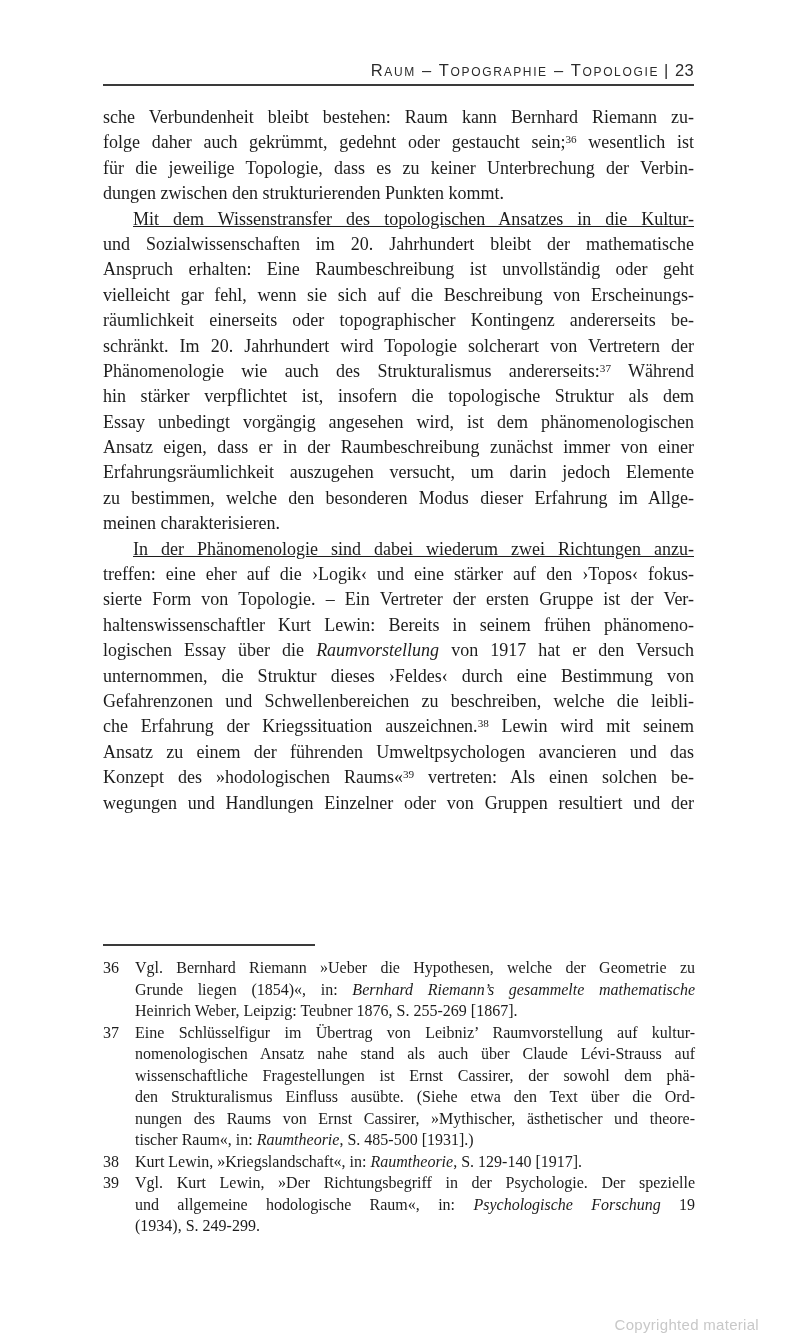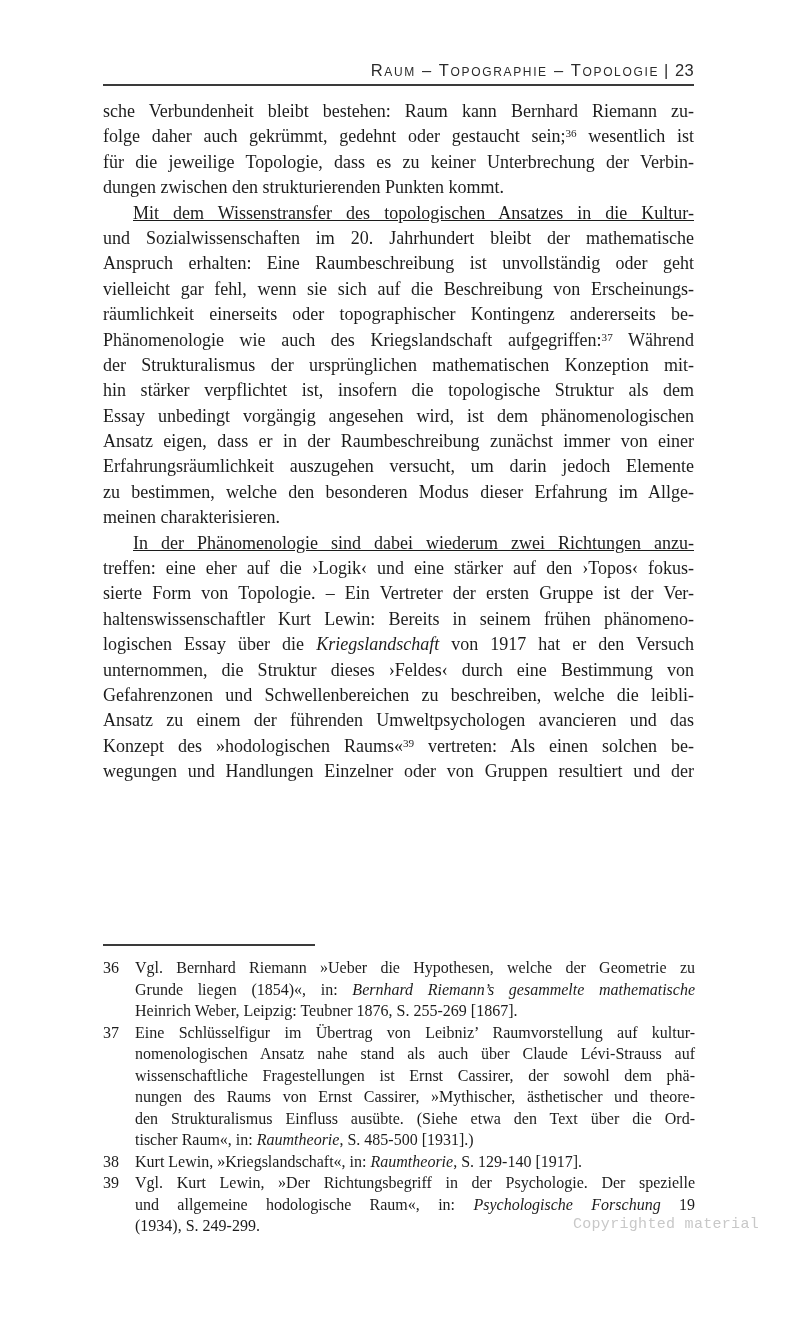--- a/index.html
+++ b/index.html
@@ -30,21 +30,21 @@
     white-space:nowrap;
   }
   .running-head .pgnum{font-variant:normal;letter-spacing:0.02em;}
   .running-head .divider{margin:0 5px;}
   .head-rule{
     position:absolute;left:103px;top:84px;width:591px;height:2px;
     background:var(--rule);
   }
   
   .body-text{
-    position:absolute;left:103px;top:99px;width:591px;
+    position:absolute;left:103px;top:105px;width:591px;
     font-size:18px;line-height:25.4px;
   }
   .ln{
     text-align:justify;
     text-align-last:justify;
     height:25.4px;overflow:visible;
   }
   .ln.f{text-align-last:left;}
   .ln.ind{padding-left:30px;text-decoration:underline;}
   .it{font-style:italic;}
@@ -59,22 +59,22 @@
   }
   .footnotes{
     position:absolute;left:103px;top:957px;width:592px;
     font-size:16px;line-height:21.5px;
   }
   .fn{position:relative;padding-left:32px;}
   .fn-num{position:absolute;left:0;top:0;line-height:21.5px;}
   .footnotes .ln{height:21.5px;}
   
   .watermark{
-    position:absolute;right:13px;top:1216px;
-    font-family:Liberation Mono, monospace;
+    position:absolute;right:13px;top:1316px;
+    font-family:Liberation Sans, sans-serif;
     font-size:15px;letter-spacing:0.02em;
     color:var(--watermark);
     white-space:nowrap;
   }
 </style>
 </head>
 <body>
 
 <div class="page">
 
@@ -90,59 +90,60 @@
         <div class="ln"><span>folge daher auch gekrümmt, gedehnt oder gestaucht sein;</span><sup class="fnref">36</sup><span> wesentlich ist</span></div>
         <div class="ln"><span>für die jeweilige Topologie, dass es zu keiner Unterbrechung der Verbin-</span></div>
         <div class="ln f"><span>dungen zwischen den strukturierenden Punkten kommt.</span></div>
       </div>
       <div>
         <div class="ln ind"><span>Mit dem Wissenstransfer des topologischen Ansatzes in die Kultur-</span></div>
         <div class="ln"><span>und Sozialwissenschaften im 20. Jahrhundert bleibt der mathematische</span></div>
         <div class="ln"><span>Anspruch erhalten: Eine Raumbeschreibung ist unvollständig oder geht</span></div>
         <div class="ln"><span>vielleicht gar fehl, wenn sie sich auf die Beschreibung von Erscheinungs-</span></div>
         <div class="ln"><span>räumlichkeit einerseits oder topographischer Kontingenz andererseits be-</span></div>
-        <div class="ln"><span>Phänomenologie wie auch des Kriegslandschaft aufgegriffen:</span><sup class="fnref">37</sup><span> Während</span></div>
-        <div class="ln"><span>der Strukturalismus der ursprünglichen mathematischen Konzeption mit-</span></div>
+        <div class="ln"><span>schränkt. Im 20. Jahrhundert wird Topologie solcherart von Vertretern der</span></div>
+        <div class="ln"><span>Phänomenologie wie auch des Strukturalismus andererseits:</span><sup class="fnref">37</sup><span> Während</span></div>
         <div class="ln"><span>hin stärker verpflichtet ist, insofern die topologische Struktur als dem</span></div>
         <div class="ln"><span>Essay unbedingt vorgängig angesehen wird, ist dem phänomenologischen</span></div>
         <div class="ln"><span>Ansatz eigen, dass er in der Raumbeschreibung zunächst immer von einer</span></div>
         <div class="ln"><span>Erfahrungsräumlichkeit auszugehen versucht, um darin jedoch Elemente</span></div>
         <div class="ln"><span>zu bestimmen, welche den besonderen Modus dieser Erfahrung im Allge-</span></div>
         <div class="ln f"><span>meinen charakterisieren.</span></div>
       </div>
       <div>
         <div class="ln ind"><span>In der Phänomenologie sind dabei wiederum zwei Richtungen anzu-</span></div>
         <div class="ln"><span>treffen: eine eher auf die ›Logik‹ und eine stärker auf den ›Topos‹ fokus-</span></div>
         <div class="ln"><span>sierte Form von Topologie. – Ein Vertreter der ersten Gruppe ist der Ver-</span></div>
         <div class="ln"><span>haltenswissenschaftler Kurt Lewin: Bereits in seinem frühen phänomeno-</span></div>
-        <div class="ln"><span>logischen Essay über die </span><span class="it">Kriegslandschaft</span><span> von 1917 hat er den Versuch</span></div>
+        <div class="ln"><span>logischen Essay über die </span><span class="it">Raumvorstellung</span><span> von 1917 hat er den Versuch</span></div>
         <div class="ln"><span>unternommen, die Struktur dieses ›Feldes‹ durch eine Bestimmung von</span></div>
         <div class="ln"><span>Gefahrenzonen und Schwellenbereichen zu beschreiben, welche die leibli-</span></div>
+        <div class="ln"><span>che Erfahrung der Kriegssituation auszeichnen.</span><sup class="fnref">38</sup><span> Lewin wird mit seinem</span></div>
         <div class="ln"><span>Ansatz zu einem der führenden Umweltpsychologen avancieren und das</span></div>
         <div class="ln"><span>Konzept des »hodologischen Raums«</span><sup class="fnref">39</sup><span> vertreten: Als einen solchen be-</span></div>
         <div class="ln"><span>wegungen und Handlungen Einzelner oder von Gruppen resultiert und der</span></div>
       </div>
     </div>
 
   <div class="fn-rule"></div>
 
   <div class="footnotes" id="footnotes">
       <div class="fn">
         <span class="fn-num">36</span>
         <div class="ln"><span>Vgl. Bernhard Riemann »Ueber die Hypothesen, welche der Geometrie zu</span></div>
         <div class="ln"><span>Grunde liegen (1854)«, in: </span><span class="it">Bernhard Riemann’s gesammelte mathematische</span></div>
         <div class="ln f"><span>Heinrich Weber, Leipzig: Teubner 1876, S. 255-269 [1867].</span></div>
       </div>
       <div class="fn">
         <span class="fn-num">37</span>
         <div class="ln"><span>Eine Schlüsselfigur im Übertrag von Leibniz’ Raumvorstellung auf kultur-</span></div>
         <div class="ln"><span>nomenologischen Ansatz nahe stand als auch über Claude Lévi-Strauss auf</span></div>
         <div class="ln"><span>wissenschaftliche Fragestellungen ist Ernst Cassirer, der sowohl dem phä-</span></div>
+        <div class="ln"><span>den Strukturalismus Einfluss ausübte. (Siehe etwa den Text über die Ord-</span></div>
         <div class="ln"><span>nungen des Raums von Ernst Cassirer, »Mythischer, ästhetischer und theore-</span></div>
-        <div class="ln"><span>den Strukturalismus Einfluss ausübte. (Siehe etwa den Text über die Ord-</span></div>
         <div class="ln f"><span>tischer Raum«, in: </span><span class="it">Raumtheorie</span><span>, S. 485-500 [1931].)</span></div>
       </div>
       <div class="fn">
         <span class="fn-num">38</span>
         <div class="ln f"><span>Kurt Lewin, »Kriegslandschaft«, in: </span><span class="it">Raumtheorie</span><span>, S. 129-140 [1917].</span></div>
       </div>
       <div class="fn">
         <span class="fn-num">39</span>
         <div class="ln"><span>Vgl. Kurt Lewin, »Der Richtungsbegriff in der Psychologie. Der spezielle</span></div>
         <div class="ln"><span>und allgemeine hodologische Raum«, in: </span><span class="it">Psychologische Forschung</span><span> 19</span></div>

